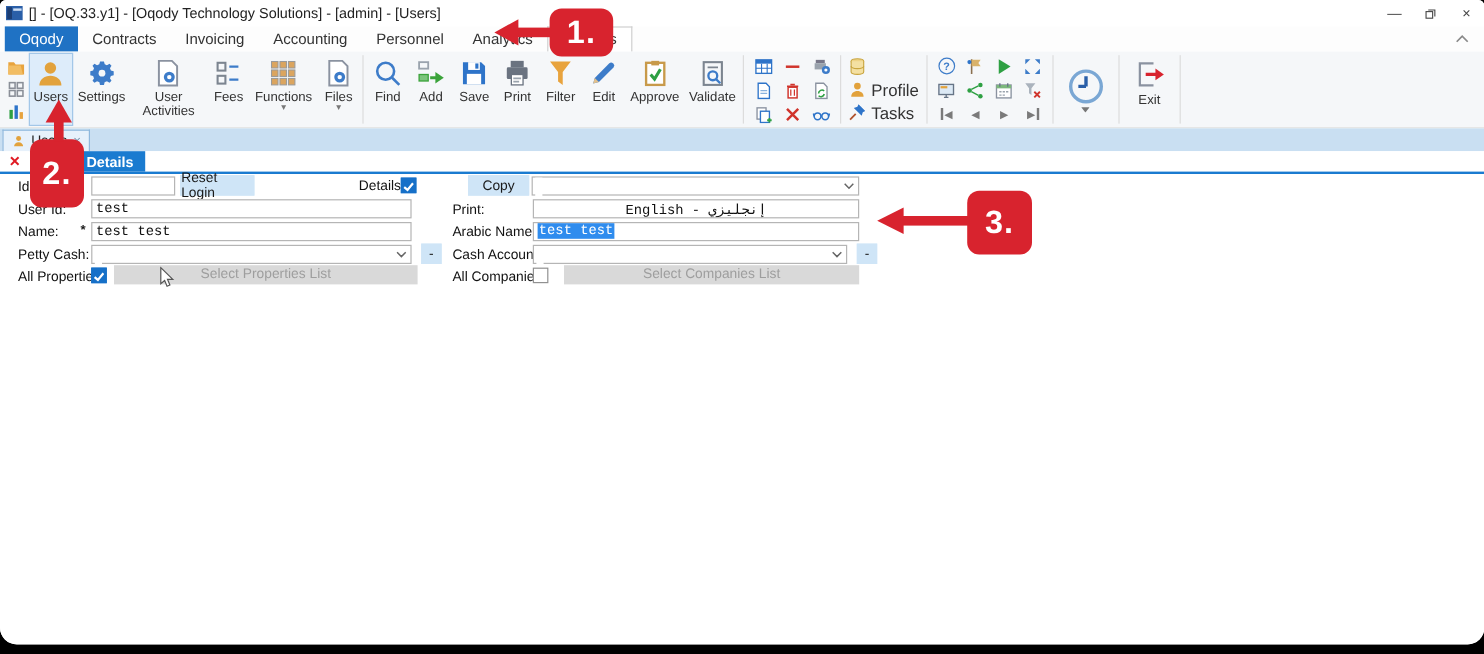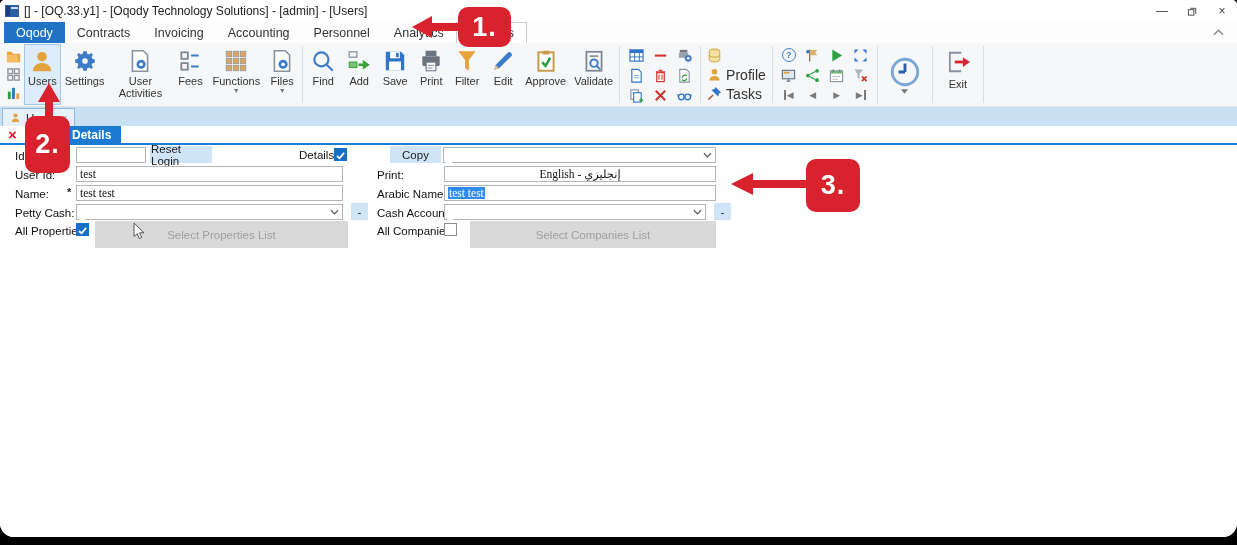--- a/index.html
+++ b/index.html
@@ -68,26 +68,26 @@
                border-bottom:2px solid #1a7bd0; }
   .redx { position:absolute; left:8px; top:0px; font-size:15px; font-weight:bold; color:#e01b24; line-height:17px; }
   .detailtab { position:absolute; left:47px; top:0; height:17px; background:#1a7bd0; color:#fff;
                display:flex; align-items:center; gap:5px; padding:0 10px; font-size:12px; font-weight:bold; }
   .detailtab svg { width:10px; height:12px; }
 
   
   .form { position:absolute; left:0; top:145px; width:100%; height:392px; background:#fff; }
   .flabel { position:absolute; font-size:11.5px; color:#111; white-space:nowrap; }
   .fin { position:absolute; height:16px; border:1px solid #b5b5b5; background:#fff; font-size:11.5px;
-         color:#111; padding:0 3px; font-family:Liberation Serif, serif; }
+         color:#111; padding:0 3px; font-family:Liberation Mono, monospace; }
   .combo { position:absolute; height:16px; border:1px solid #b5b5b5; background:#fff; }
   .combo .chev { position:absolute; right:3px; top:4px; }
   .btn-lb { position:absolute; height:17px; background:#cfe5f7; border:1px solid #cfe5f7; color:#1a1a1a;
             font-size:11.5px; display:flex; align-items:center; justify-content:center; }
-  .btn-dis { position:absolute; height:27px; background:#d9d9d9; color:#9e9e9e; font-size:11.5px;
+  .btn-dis { position:absolute; height:16px; background:#d9d9d9; color:#9e9e9e; font-size:11.5px;
              display:flex; align-items:center; justify-content:center; }
   .cb { position:absolute; width:13px; height:13px; border:1px solid #919191; background:#fff; }
   .cb.on { background:#1670c8; border-color:#1670c8; }
   .cb svg { width:11px; height:11px; display:block; margin:1px auto; }
   .req { position:absolute; font-size:11px; color:#1a1a1a; font-weight:bold; }
   .sel-text { background:#2f8cee; color:#fff; padding:0 1px; }
 
   
   .marker { position:absolute; background:#d8232e; border-radius:10px; color:#fff; z-index:60;
             display:flex; align-items:center; justify-content:center;

